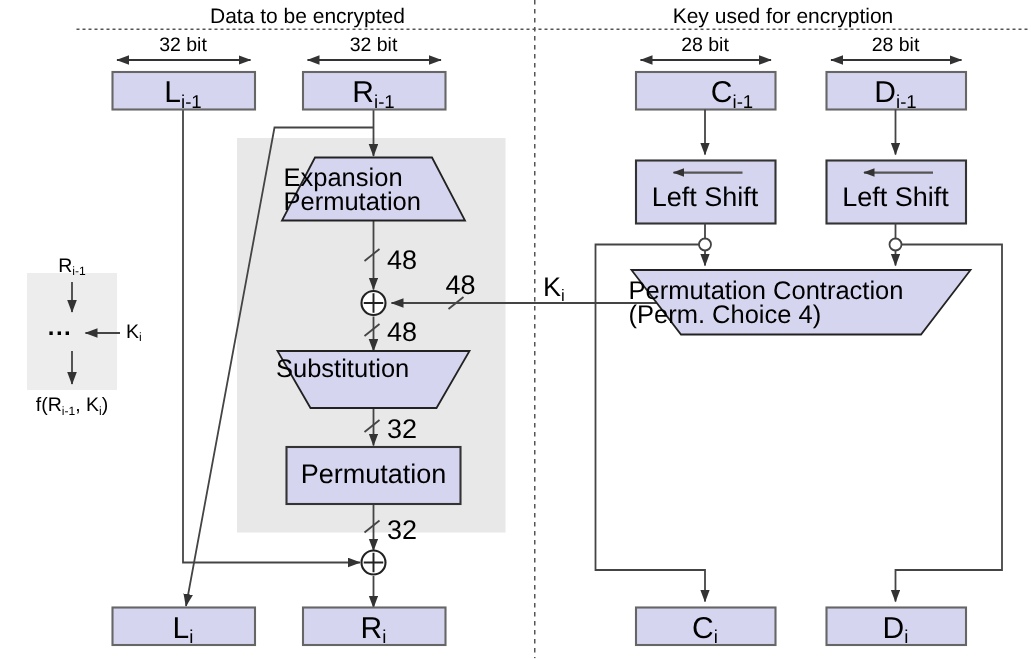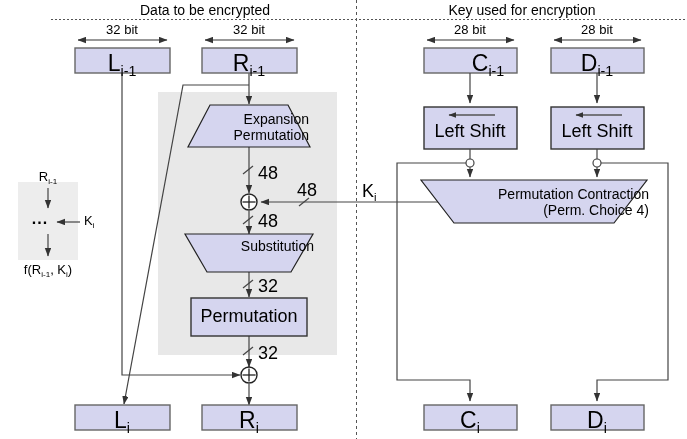--- a/index.html
+++ b/index.html
@@ -2,22 +2,22 @@
 <html><head>
 <meta charset="utf-8">
 <style>
   html,body{margin:0;padding:0;background:#ffffff;}
   body{font-family:"Liberation Sans","DejaVu Sans",sans-serif;}
   #stage{position:relative;width:687px;height:439px;background:#ffffff;overflow:hidden;}
   svg#diagram{position:absolute;left:0;top:0;width:687px;height:439px;}
   .lbl{position:absolute;color:#000;line-height:1;white-space:nowrap;}
   .hdr{font-size:14px;}
   .bitlbl{font-size:13px;}
-  .boxlbl{font-size:23px;}
-  .shapelbl{font-size:14px;text-align:right;line-height:16px;}
+  .boxlbl{font-size:20px;}
+  .shapelbl{font-size:17px;text-align:left;line-height:16px;}
   .wirelbl{font-size:18px;}
   .legendlbl{font-size:13px;}
   .sub{font-size:0.62em;vertical-align:-0.32em;letter-spacing:0;}
   .ctr{transform:translateX(-50%);}
 </style>
 </head>
 <body>
 
 <div id="stage">
 

